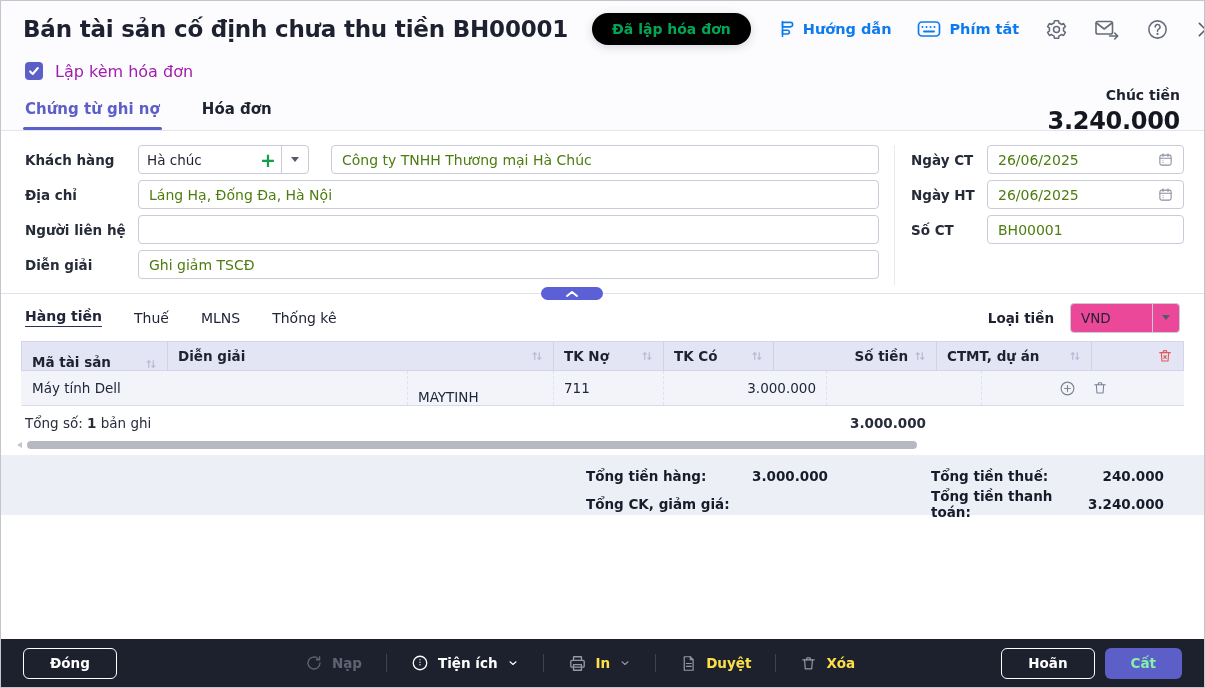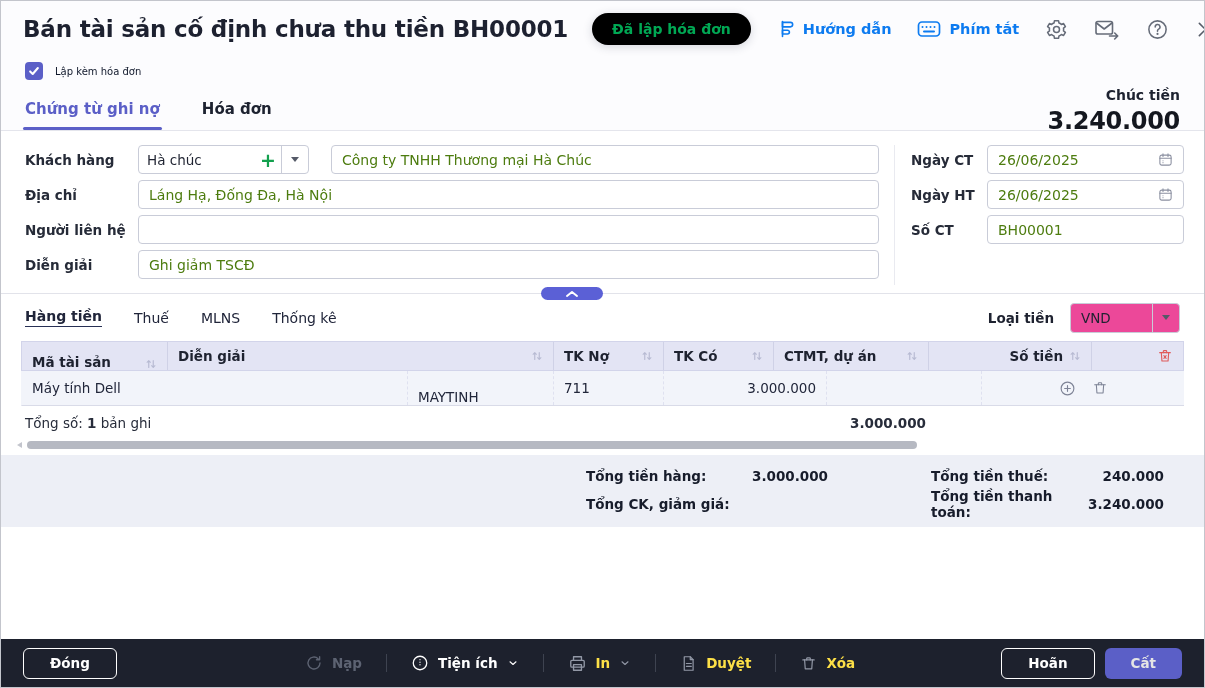--- a/index.html
+++ b/index.html
@@ -13,21 +13,21 @@
   .hdr { height:56px; display:flex; align-items:center; padding:0 22px; gap:24px; background:#fcfcfe; }
   .hdr-title { font-size:23px; font-weight:700; color:#1d2130; white-space:nowrap; letter-spacing:-0.2px; }
   .badge { background:#000000; color:#00a854; font-weight:700; font-size:14px; padding:8px 20px;
            border-radius:20px; box-shadow:0 2px 10px rgba(40,45,70,.18); white-space:nowrap; }
   .hdr-right { margin-left:auto; display:flex; align-items:center; gap:26px; }
   .hlink { display:flex; align-items:center; gap:8px; color:#0d7bf0; font-size:14.5px; font-weight:600; cursor:pointer; white-space:nowrap; }
   .gico { color:#656b78; display:flex; align-items:center; cursor:pointer; }
   
   .chk-row { height:28px; display:flex; align-items:center; padding:0 24px; gap:12px; background:#fcfcfe; }
   .checkbox { width:18px; height:18px; border-radius:4px; background:#5b5fc7; display:flex; align-items:center; justify-content:center; cursor:pointer; }
-  .chk-label { font-size:10px; color:#0f172a; }
+  .chk-label { font-size:16px; color:#a21caf; }
   
   .tabs-row { height:46px; display:flex; align-items:flex-end; padding:0 24px; gap:42px; border-bottom:1px solid #e4e5ec; background:#fcfcfe; position:relative; overflow:visible; z-index:2; }
   .tab { font-size:15px; font-weight:700; padding-bottom:12px; position:relative; cursor:pointer; color:#1d2230; white-space:nowrap; }
   .tab.active { color:#5b5fc7; }
   .tab.active::after { content:""; position:absolute; left:-2px; right:-2px; bottom:0; height:3px; background:#5b5fc7; border-radius:2px; }
   .total-block { position:absolute; right:24px; top:2px; text-align:right; }
   .total-label { font-size:14px; font-weight:700; color:#1d2230; }
   .total-value { font-size:24px; font-weight:700; color:#14171f; margin-top:4px; letter-spacing:-0.3px; }
   
   .form-sec { display:flex; padding:14px 0 8px; border-bottom:1px solid #e2e3ea; position:relative; background:#fff; }
@@ -71,31 +71,31 @@
   .c1{width:146px;align-items:flex-end;} .c2{width:386px;} .c3{width:110px;} .c4{width:110px;} .c5{width:163px;} .c6{width:155px;} .c7{flex:1;}
   .num { justify-content:flex-end; }
   .row-actions { justify-content:center; gap:16px; color:#7e8396; }
   .total-row { height:33px; display:flex; align-items:center; padding-left:4px; position:relative; font-size:13.5px; color:#272c3a; }
   .total-amt { position:absolute; left:752px; width:163px; text-align:right; padding-right:10px; font-weight:700; }
   
   .hscroll { margin:0 20px; height:12px; position:relative; }
   .hthumb { position:absolute; left:6px; top:2px; width:890px; height:8px; background:#b6b9c2; border-radius:4px; cursor:grab; }
   .harrow-l { position:absolute; left:-4px; top:3px; width:0; height:0; border-top:3.5px solid transparent; border-bottom:3.5px solid transparent; border-right:5px solid #c3c5cd; }
   
-  .summary { margin-top:4px; height:72px; background:#edeff6; position:relative; }
+  .summary { margin-top:4px; height:60px; background:#edeff6; position:relative; }
   .sgroup { position:absolute; top:7px; }
   .sg-left { left:585px; width:242px; }
   .sg-right { left:930px; width:233px; }
   .srow { display:flex; justify-content:space-between; height:28px; align-items:center; font-size:13.5px; font-weight:700; color:#171c2b; }
   .spacer { flex:1; background:#fff; }
   
   .footerbar { height:48px; background:#1d212d; display:flex; align-items:center; padding:0 22px; }
   .btn { font-size:13.5px; font-weight:700; border-radius:6px; padding:0 26px; height:31px; display:flex; align-items:center; cursor:pointer; white-space:nowrap; }
   .btn-outline { border:1px solid #ffffff; color:#fff; background:transparent; }
-  .btn-primary { background:#5b5fc7; color:#e5e5e5; border:none; margin-left:10px; }
+  .btn-primary { background:#5b5fc7; color:#86efac; border:none; margin-left:10px; }
   .fgroup { display:flex; align-items:center; gap:24px; margin-left:188px; }
   .fitem { display:flex; align-items:center; gap:9px; font-size:13.5px; font-weight:600; cursor:pointer; white-space:nowrap; }
   .dim { color:#5d6372; }
   .mid { color:#fde047; }
   .lit { color:#ffffff; }
   .fsep { width:1px; height:18px; background:#3e4350; }
   .fright { margin-left:auto; display:flex; align-items:center; }
   svg { display:block; }
 </style>
 </head>
@@ -298,31 +298,31 @@
       </div>
       <div class="th c4">
         <span>TK Có</span>
         <span class="sort">
             <svg width="12" height="12" viewBox="0 0 16 16" fill="none" stroke="#b7bad2" stroke-width="1.5" stroke-linecap="round" stroke-linejoin="round">
               <path d="M5 12.5v-9M5 3.5 2.8 5.7M5 3.5l2.2 2.2"></path>
               <path d="M11 3.5v9m0 0 2.2-2.2M11 12.5 8.8 10.3"></path>
             </svg>
           </span>
       </div>
+      <div class="th c5" style="justify-content:flex-end;">
+        <span>Số tiền</span>
+        <span class="sort">
+            <svg width="12" height="12" viewBox="0 0 16 16" fill="none" stroke="#b7bad2" stroke-width="1.5" stroke-linecap="round" stroke-linejoin="round">
+              <path d="M5 12.5v-9M5 3.5 2.8 5.7M5 3.5l2.2 2.2"></path>
+              <path d="M11 3.5v9m0 0 2.2-2.2M11 12.5 8.8 10.3"></path>
+            </svg>
+          </span>
+      </div>
       <div class="th c6">
         <span>CTMT, dự án</span>
-        <span class="sort">
-            <svg width="12" height="12" viewBox="0 0 16 16" fill="none" stroke="#b7bad2" stroke-width="1.5" stroke-linecap="round" stroke-linejoin="round">
-              <path d="M5 12.5v-9M5 3.5 2.8 5.7M5 3.5l2.2 2.2"></path>
-              <path d="M11 3.5v9m0 0 2.2-2.2M11 12.5 8.8 10.3"></path>
-            </svg>
-          </span>
-      </div>
-      <div class="th c5" style="justify-content:flex-end;">
-        <span>Số tiền</span>
         <span class="sort">
             <svg width="12" height="12" viewBox="0 0 16 16" fill="none" stroke="#b7bad2" stroke-width="1.5" stroke-linecap="round" stroke-linejoin="round">
               <path d="M5 12.5v-9M5 3.5 2.8 5.7M5 3.5l2.2 2.2"></path>
               <path d="M11 3.5v9m0 0 2.2-2.2M11 12.5 8.8 10.3"></path>
             </svg>
           </span>
       </div>
       <div class="th c7" style="justify-content:flex-end;">
         <span>
           <svg width="16" height="16" viewBox="0 0 24 24" fill="none" stroke="#e05b5b" stroke-width="1.7" stroke-linecap="round" stroke-linejoin="round">

